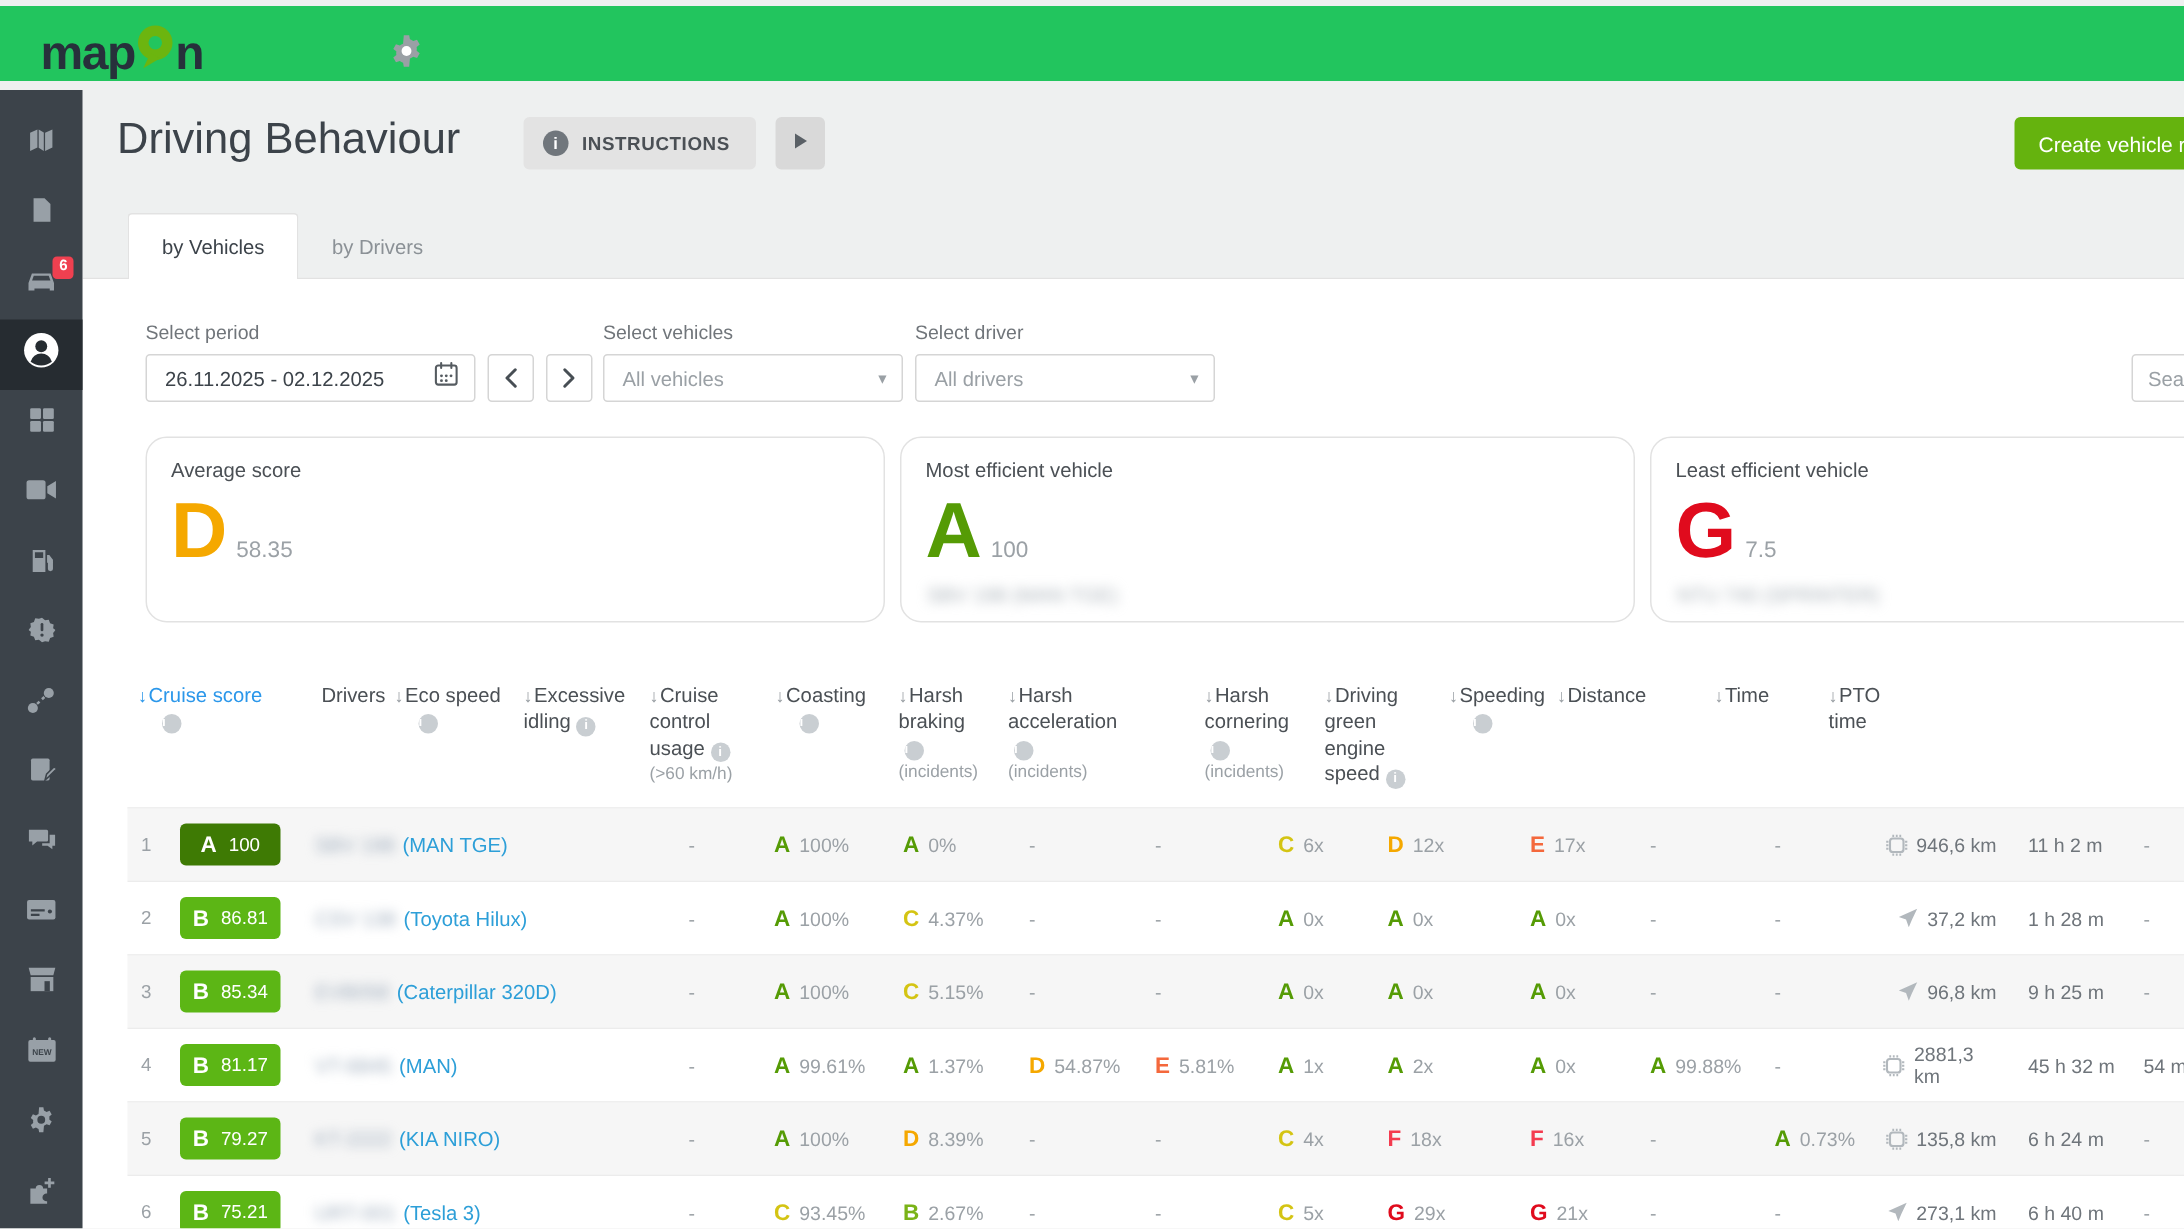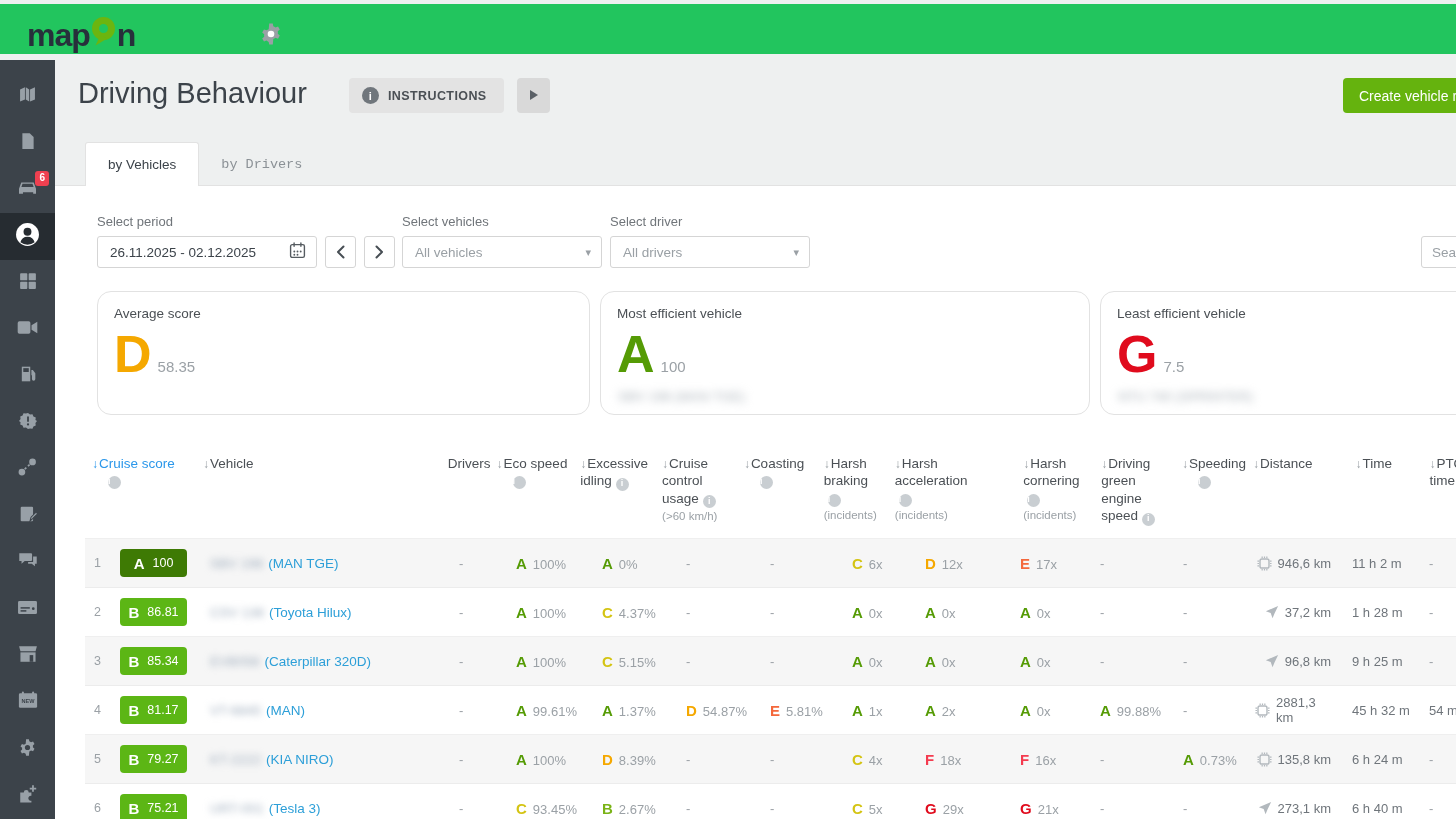--- a/index.html
+++ b/index.html
@@ -23,21 +23,21 @@
   .page-title { position:absolute; left:23px; top:17px; font-size:29px; color:#3c434a; }
   .btn-instructions { position:absolute; left:294px; top:18px; height:35px; background:#e3e3e3; border-radius:4px; display:flex; align-items:center; gap:9px; padding:0 17px 0 13px; font-size:12.5px; font-weight:bold; color:#4b5055; letter-spacing:.4px; cursor:pointer; }
   .info-dark { display:inline-flex; width:17px; height:17px; border-radius:50%; background:#70767c; color:#fff; font-size:11px; font-weight:bold; align-items:center; justify-content:center; font-style:normal; }
   .btn-play { position:absolute; left:462px; top:18px; width:33px; height:35px; background:#d9d9d9; border-radius:4px; display:flex; align-items:center; justify-content:center; cursor:pointer; }
   .btn-create { position:absolute; left:1288px; top:18px; height:35px; width:180px; background:#65b30e; color:#fff; font-size:14px; border-radius:4px; display:flex; align-items:center; padding:0 16px; white-space:nowrap; cursor:pointer; }
 
   
   .tabs { position:absolute; left:30px; top:82px; display:flex; z-index:3; }
   .tab { height:44px; display:flex; align-items:center; padding:0 22px; font-size:13.5px; cursor:pointer; }
   .tab.active { background:#fff; border:1px solid #e2e2e2; border-bottom:none; border-radius:3px 3px 0 0; color:#3c434a; }
-  .tab.inactive { color:#8b9196;font-family:Liberation Mono, monospace; }
+  .tab.inactive { color:#8b9196; }
 
   
   .panel { position:absolute; left:0; top:125px; right:0; bottom:0; background:#fff; border-top:1px solid #e2e2e2; overflow:hidden; z-index:2; }
 
   
   .f-label { position:absolute; font-size:13px; color:#70757a; top:28px; }
   .ctrl { position:absolute; top:50px; height:32px; background:#fff; border:1px solid #d5d5d5; border-radius:3px; display:flex; align-items:center; }
   .date-box { left:42px; width:220px; padding:0 10px 0 12px; }
   .date-box input { border:none; outline:none; flex:1; font-size:13.5px; color:#3c434a; font-family:inherit; background:transparent; }
   .nav-btn { width:31px; justify-content:center; cursor:pointer; }
@@ -324,21 +324,20 @@
           <span class="grade-letter" style="color: rgb(224, 11, 29);">G</span>
           <span class="card-score">7.5</span>
         </div>
         <div class="card-masked">NTU 740 (SPRINTER)</div>
       </div>
     </div>
 
     <div class="tbl">
       <div class="thead" id="thead">
           <div class="th th-overall active" style="width: 120px;"><span class="arrow">↓</span><span>Cruise score</span><span class="info info-below" style="margin-left:16px">i</span></div>
-          <div class="th th-vehicle" style="width: 245px;"><span class="arrow">↓</span><span>Vehicle</span></div>
           <div class="th th-drivers th-right" style="width: 57px;"><span>Drivers</span></div>
           <div class="th th-eco" style="width: 86px;"><span class="arrow">↓</span><span>Eco speed</span><span class="info info-below" style="margin-left:16px">i</span></div>
           <div class="th th-idling" style="width: 84px;"><span class="arrow">↓</span><span>Excessive idling</span> <span class="info">i</span></div>
           <div class="th th-cruise" style="width: 84px;"><span class="arrow">↓</span><span>Cruise control usage</span> <span class="info">i</span><span class="sub">(&gt;60 km/h)</span></div>
           <div class="th th-coasting" style="width: 82px;"><span class="arrow">↓</span><span>Coasting</span><span class="info info-below" style="margin-left:16px">i</span></div>
           <div class="th th-braking" style="width: 73px;"><span class="arrow">↓</span><span>Harsh braking</span><span class="info info-below" style="margin-left:4px">i</span><span class="sub">(incidents)</span></div>
           <div class="th th-accel" style="width: 95px;"><span class="arrow">↓</span><span>Harsh acceleration</span><span class="info info-below" style="margin-left:4px">i</span><span class="sub">(incidents)</span></div>
           <div class="th th-cornering" style="width: 80px; margin-left: 36px;"><span class="arrow">↓</span><span>Harsh cornering</span><span class="info info-below" style="margin-left:4px">i</span><span class="sub">(incidents)</span></div>
           <div class="th th-green" style="width: 83px;"><span class="arrow">↓</span><span>Driving green engine speed</span> <span class="info">i</span></div>
           <div class="th th-speeding" style="width: 72px;"><span class="arrow">↓</span><span>Speeding</span><span class="info info-below" style="margin-left:16px">i</span></div>

